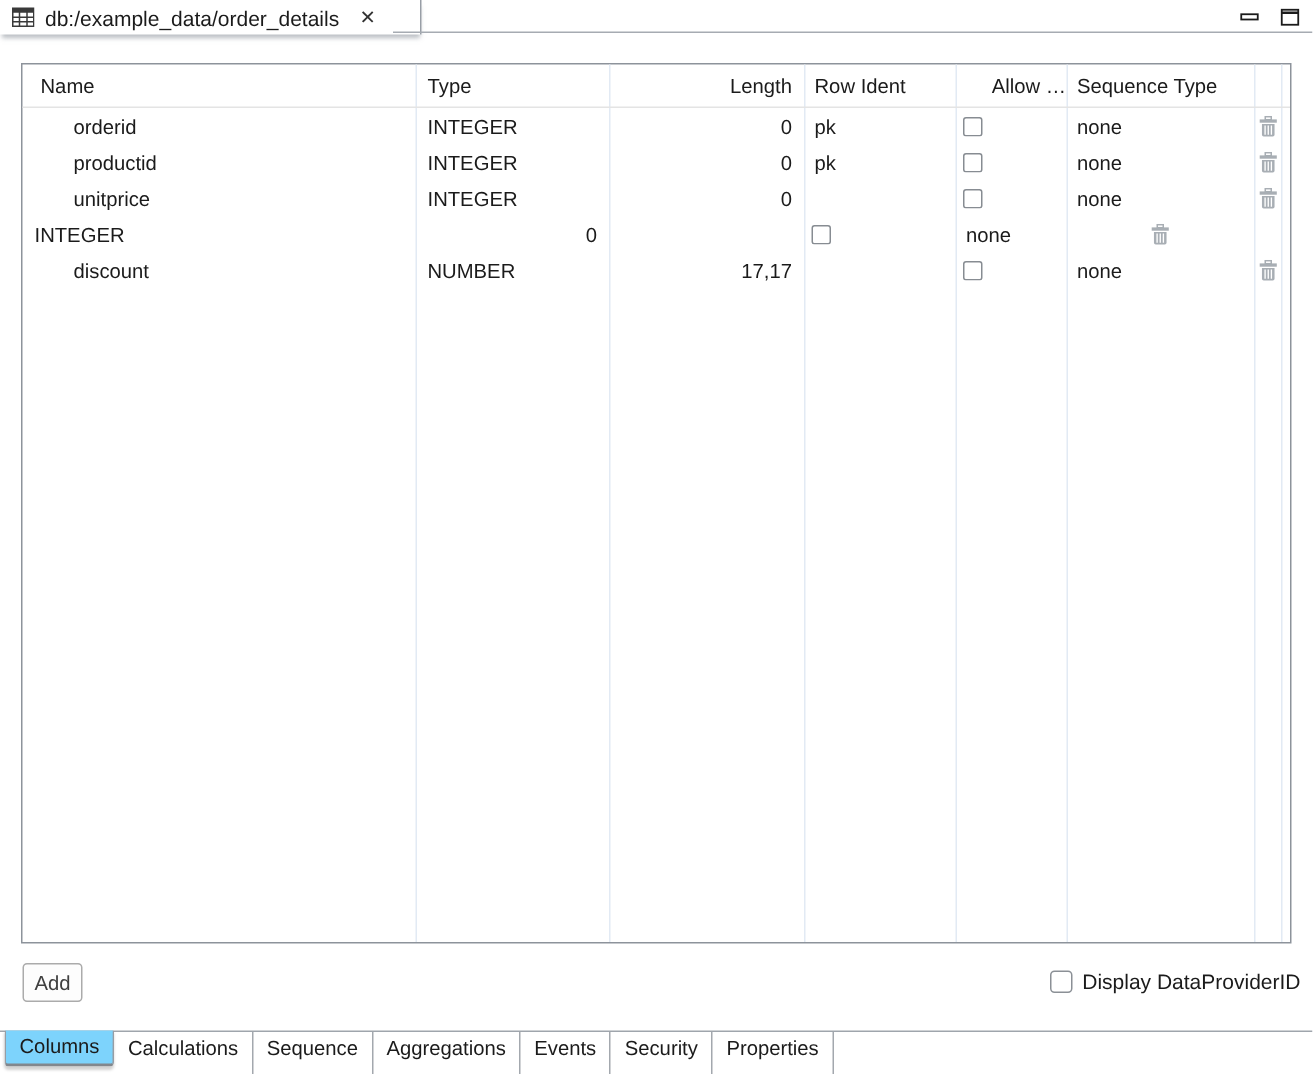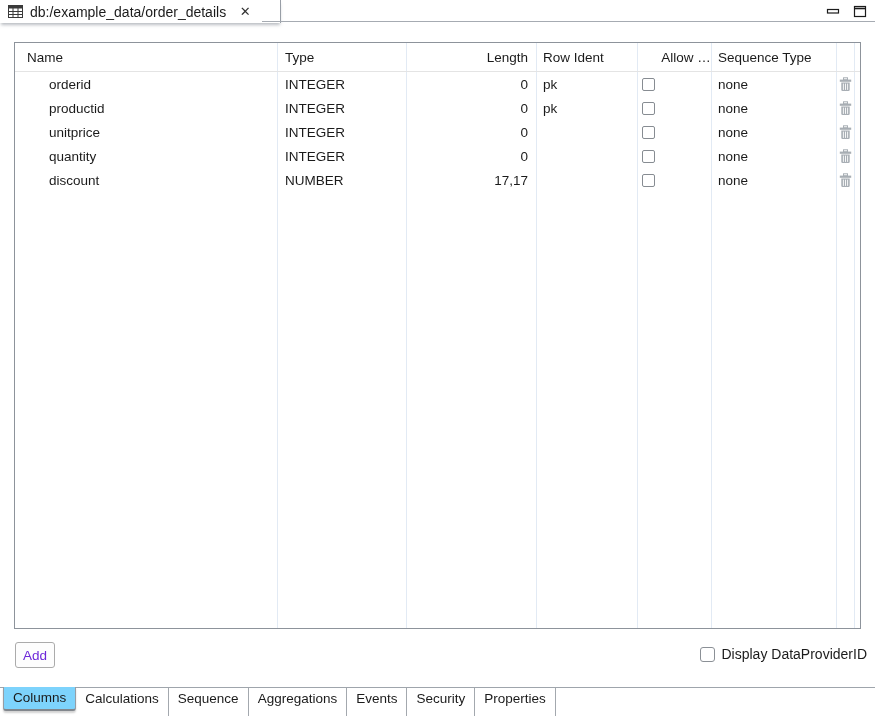--- a/index.html
+++ b/index.html
@@ -77,21 +77,21 @@
   }
   .trash-btn { cursor: pointer; display: inline-flex; }
 
   
   .add-btn {
     position: absolute; left: 15px; top: 642px;
     width: 40px; height: 26px;
     background: #fdfdfd;
     border: 1px solid #ababab; border-radius: 3px;
     font-family: "Liberation Sans", sans-serif;
-    font-size: 13.5px; color: #6d28d9;
+    font-size: 13.5px; color: #404040;
     cursor: pointer; padding: 0;
   }
   .dp-wrap {
     position: absolute; top: 646px; right: 8px;
     display: flex; align-items: center; gap: 7px;
     font-size: 14px; cursor: pointer;
   }
   .dp-checkbox {
     width: 15px; height: 15px;
     border: 1px solid #8b9096; border-radius: 3px;
@@ -246,21 +246,20 @@
           <line x1="4.4" y1="6.6" x2="4.4" y2="12.9" stroke="#ffffff" stroke-width="0.9"></line>
           <line x1="6.5" y1="6.6" x2="6.5" y2="12.9" stroke="#ffffff" stroke-width="0.9"></line>
           <line x1="8.6" y1="6.6" x2="8.6" y2="12.9" stroke="#ffffff" stroke-width="0.9"></line>
         </svg>
           </span>
         </div>
       <div class="cell"></div>
     </div>
 
     <div class="grid-row">
-      <div class="cell c-name">quantity</div>
       <div class="cell c-type">INTEGER</div>
       <div class="cell c-length">0</div>
       <div class="cell c-rowident"></div>
       <div class="cell c-allow-cell">
           <span class="checkbox"></span>
         </div>
       <div class="cell c-seq">none</div>
       <div class="cell c-trash">
           <span class="trash-btn">
         <svg width="13" height="15" viewBox="0 0 13 15">

